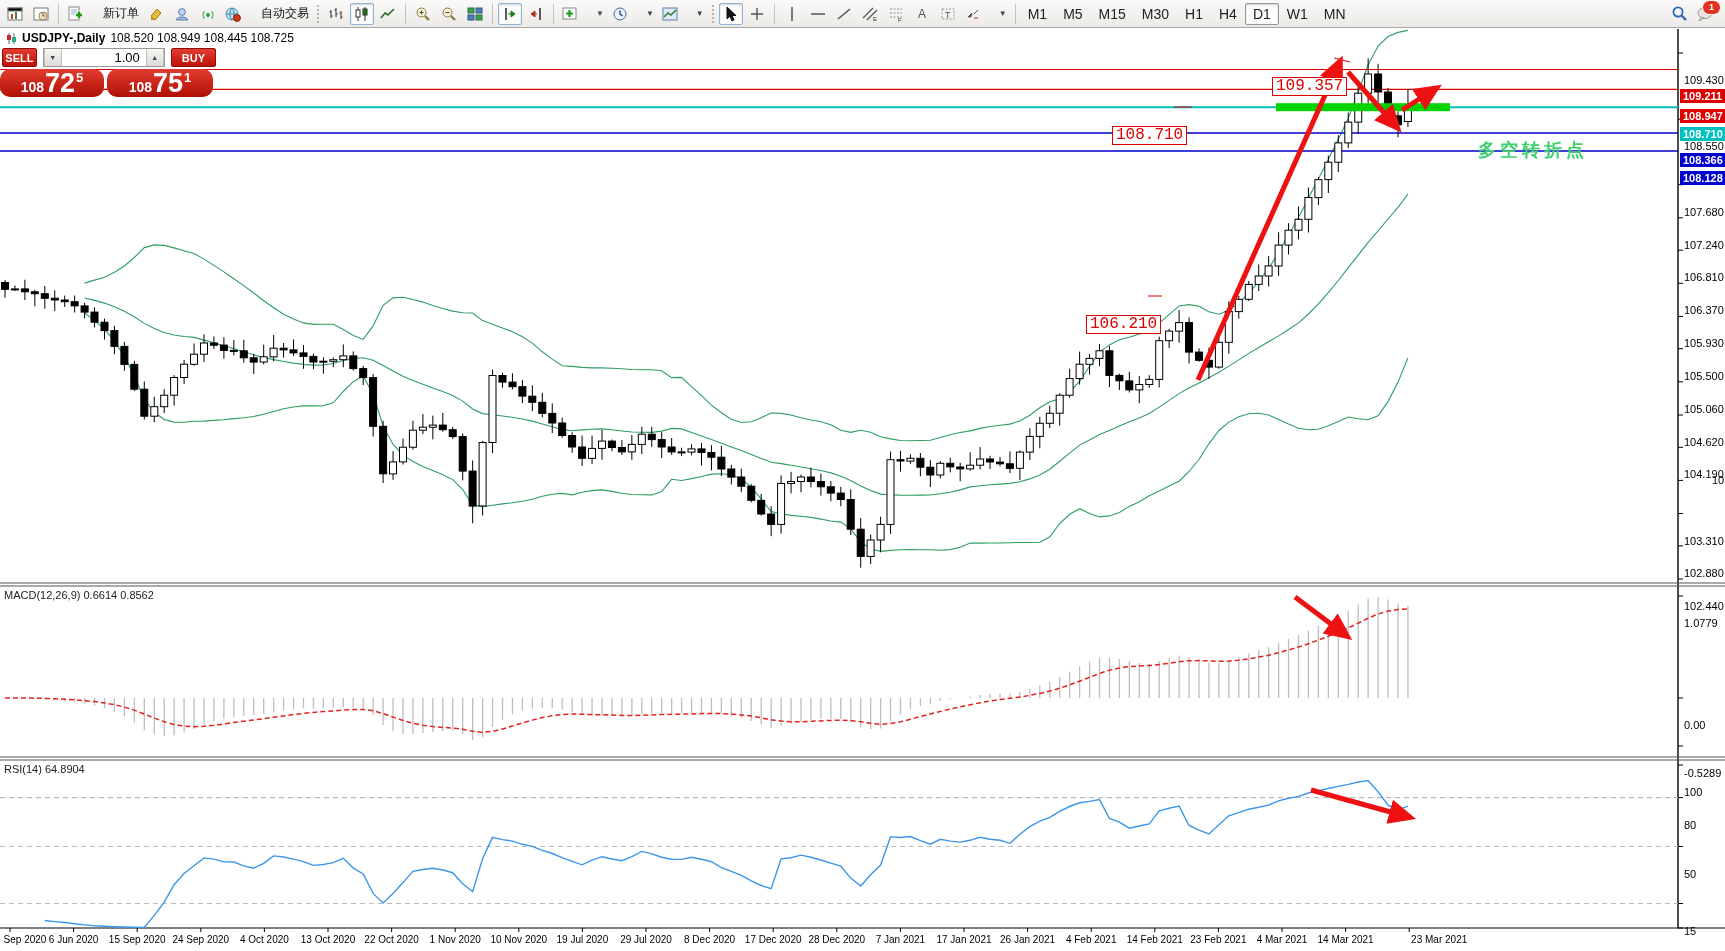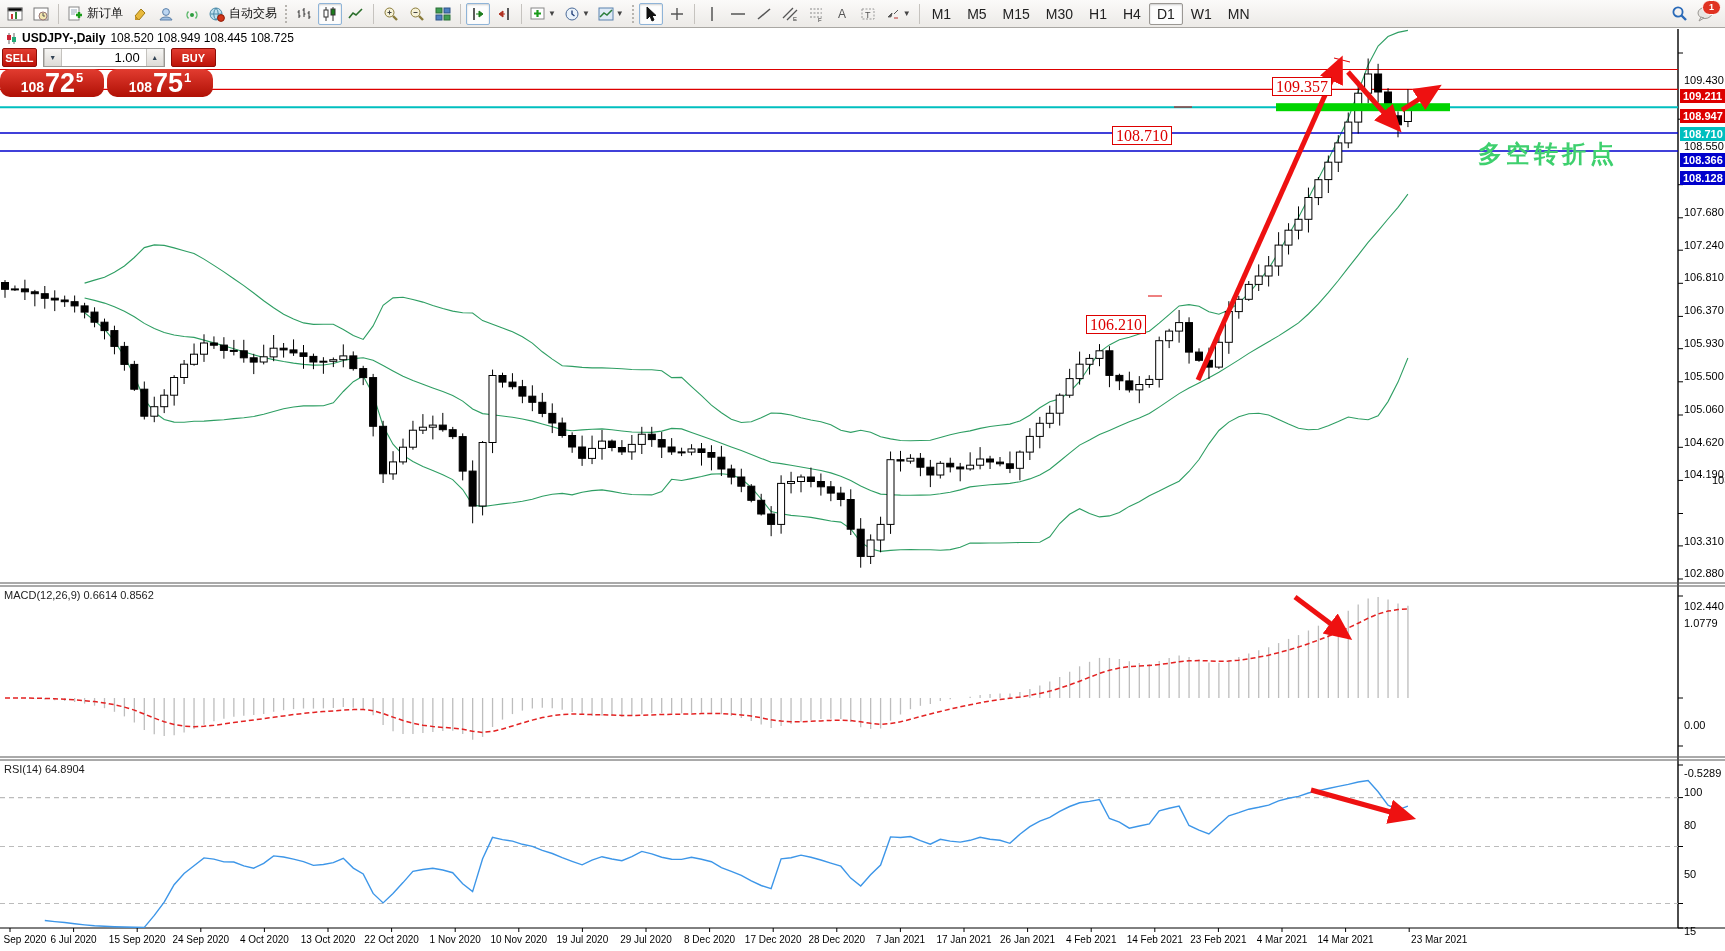--- a/index.html
+++ b/index.html
@@ -5,21 +5,21 @@
   html,body{margin:0;padding:0;width:1725px;height:951px;overflow:hidden;background:#fff;
     font-family:"Liberation Sans",sans-serif;-webkit-font-smoothing:antialiased;}
   #stage{position:relative;width:1725px;height:951px;}
 
   
   #toolbar{position:absolute;left:0;top:0;width:1725px;height:28px;
     background:linear-gradient(#fbfaf9,#eceae7);border-bottom:1px solid #a9a7a3;
     display:flex;align-items:center;padding:0 2px;box-sizing:border-box;z-index:40;}
   .tbtn{height:22px;min-width:24px;display:flex;align-items:center;justify-content:center;
     border:1px solid transparent;border-radius:2px;margin:4px 1px;padding:0 2px;box-sizing:border-box;
-    font-size:11px;color:#222;cursor:default;}
+    font-size:11px;color:#222;cursor:default;gap:16px;}
   .tbtn.pressed{background:#fdfdfd;border-color:#8fb4d8;box-shadow:inset 0 1px 2px rgba(0,0,0,.18);}
   .tbtn .lbl{margin-left:4px;font-size:12px;color:#111;}
   .tsep{width:1px;height:20px;background:#c6c3bf;margin:0 4px;}
   .grip{width:4px;height:20px;margin:0 3px;background-image:radial-gradient(#b7b4af 35%,transparent 36%);
     background-size:4px 4px;background-repeat:repeat-y;}
   .ddarrow{font-size:8px;color:#444;margin-left:2px;}
   .tf-btn{height:20px;padding:0 7px;display:flex;align-items:center;border:1px solid transparent;
     border-radius:2px;font-size:14px;color:#222;}
   .tf-btn.active{background:#fdfdfd;border-color:#9b9894;box-shadow:inset 0 1px 2px rgba(0,0,0,.2);}
   #tb-right{margin-left:auto;display:flex;align-items:center;}
@@ -31,22 +31,22 @@
   #chart-svg{position:absolute;left:0;top:28px;z-index:1;}
   .axis-label{position:absolute;font-size:11px;color:#000;left:1684px;white-space:nowrap;z-index:5;}
   .price-badge{position:absolute;left:1680px;color:#fff;font-size:11px;font-weight:bold;
     padding:1px 4px 1px 3px;z-index:6;white-space:nowrap;}
   .date-label{position:absolute;top:934px;font-size:10px;color:#000;transform:translateX(-50%);
     white-space:nowrap;z-index:5;}
   #chart-title{position:absolute;left:6px;top:31px;font-size:12px;color:#000;z-index:8;
     display:flex;align-items:center;gap:5px;}
   .ind-label{position:absolute;font-size:11px;color:#222;z-index:8;}
   .annot-box{position:absolute;border:1px solid #dd0000;background:#fff;color:#dd0000;
-    font-family:Liberation Serif, serif;font-size:16px;line-height:17px;padding:0 3px;z-index:9;}
-  #cn-note{position:absolute;font-size:24px;font-weight:bold;letter-spacing:4px;z-index:9;
+    font-family:Liberation Mono, monospace;font-size:16px;line-height:17px;padding:0 3px;z-index:9;}
+  #cn-note{position:absolute;font-size:18px;font-weight:bold;letter-spacing:4px;z-index:9;
     font-family:"Liberation Sans",sans-serif;}
 
   
   #trade-panel{position:absolute;left:0;top:48px;z-index:20;width:216px;}
   .tp-row1{display:flex;align-items:stretch;height:19px;}
   .tp-btn{background:linear-gradient(#e23c30,#bd1208);color:#fff;font-size:11px;font-weight:bold;
     display:flex;align-items:center;justify-content:center;border:1px solid #8d0d06;border-radius:2px;}
   #sell-btn{width:38px;margin-left:2px;}
   #buy-btn{width:50px;margin-left:6px;}
   #vol-group{display:flex;margin-left:6px;border:1px solid #9a9894;background:#fff;}
@@ -836,21 +836,21 @@
       <span class="axis-label" style="top: 719px;">0.00</span>
       <span class="axis-label" style="top: 767px;">-0.5289</span>
       <span class="axis-label" style="top: 786px;">100</span>
       <span class="axis-label" style="top: 818.6px;">80</span>
       <span class="axis-label" style="top: 867.5px;">50</span>
       <span class="axis-label" style="top: 924.55px;">15</span>
       <span class="axis-label" style="top: 949px;">0</span>
     </div>
 <div id="date-labels">
       <span class="date-label" style="left: 10px; transform: translateX(-15%);">Sep 2020</span>
-      <span class="date-label" style="left: 73.6px;">6 Jul 2020</span>
+      <span class="date-label" style="left: 73.6px;">6 Jun 2020</span>
       <span class="date-label" style="left: 137.2px;">15 Sep 2020</span>
       <span class="date-label" style="left: 200.8px;">24 Sep 2020</span>
       <span class="date-label" style="left: 264.4px;">4 Oct 2020</span>
       <span class="date-label" style="left: 328px;">13 Oct 2020</span>
       <span class="date-label" style="left: 391.6px;">22 Oct 2020</span>
       <span class="date-label" style="left: 455.2px;">1 Nov 2020</span>
       <span class="date-label" style="left: 518.8px;">10 Nov 2020</span>
       <span class="date-label" style="left: 582.4px;">19 Jul 2020</span>
       <span class="date-label" style="left: 646px;">29 Jul 2020</span>
       <span class="date-label" style="left: 709.6px;">8 Dec 2020</span>

